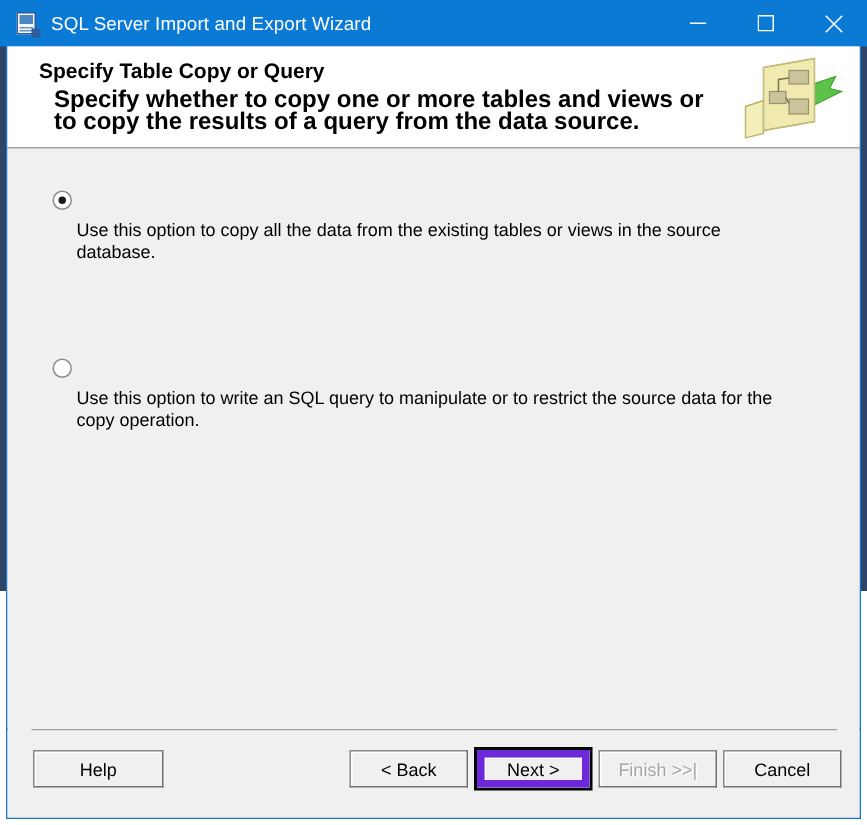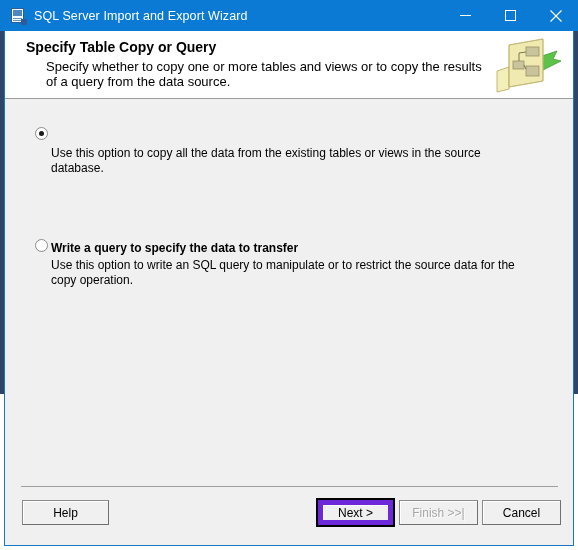--- a/index.html
+++ b/index.html
@@ -122,26 +122,27 @@
     position: absolute;
     left: 21px;
     top: 8px;
     font-size: 14px;
     font-weight: bold;
     color: #000000;
     white-space: nowrap;
   }
   .header-desc {
     position: absolute;
-    left: 41px;
+    left: 31px;
     top: 28px;
     width: 440px;
-    font-size: 13px;
+    font-size: 16px;
     color: #000000;
     line-height: 15px;
+    font-weight: bold;
   }
   .header-art {
     position: absolute;
     right: 8px;
     top: 4px;
     width: 74px;
     height: 60px;
   }
 
   
@@ -318,30 +319,30 @@
     <div class="option opt1">
       <div class="radio-row">
         <span class="radio checked"></span>
       </div>
       <div class="opt-desc">Use this option to copy all the data from the existing tables or views in the source database.</div>
     </div>
 
     <div class="option opt2">
       <div class="radio-row">
         <span class="radio"></span>
-        <span class="opt-label">Write a query to specify the data to transfer</span>
       </div>
       <div class="opt-desc">Use this option to write an SQL query to manipulate or to restrict the source data for the copy operation.</div>
     </div>
 
   </div>
 
   <div class="divider"></div>
   <div class="footer">
     <button class="btn btn-help">Help</button>
+    <button class="btn btn-back">&lt; Back</button>
     <button class="btn btn-next">
       <span class="inner">Next &gt;</span>
     </button>
     <button class="btn btn-cancel">Cancel</button>
     <button class="btn btn-finish" disabled="">
       <span class="lbl">Finish &gt;&gt;|</span>
     </button>
   </div>
 
 </div>

